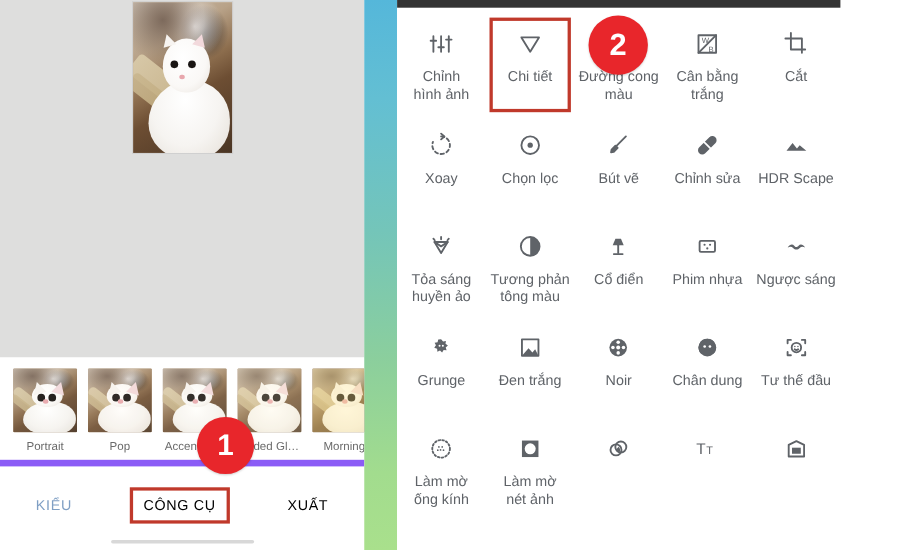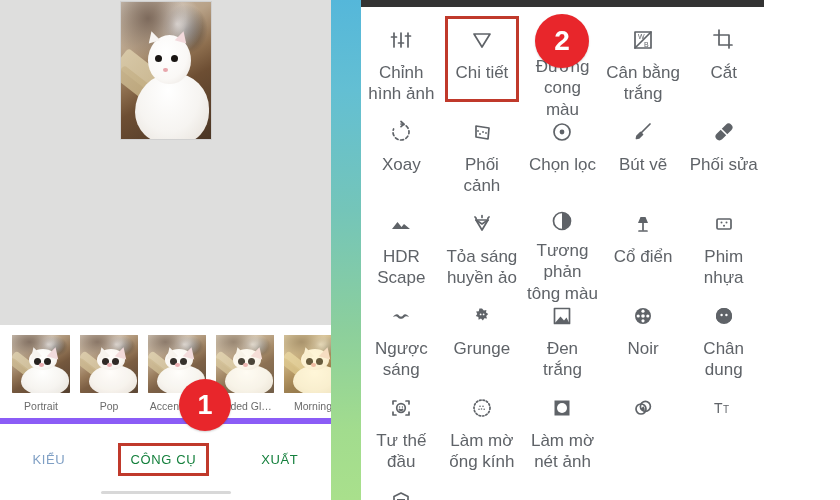--- a/index.html
+++ b/index.html
@@ -80,21 +80,21 @@
   .t-accent{background:rgba(255,245,225,.12);}
   .t-faded{background:rgba(255,241,200,.22);}
   .t-morning{background:rgba(255,228,140,.34);}
 
   
   .tabbar{
     position:relative;flex:1 1 auto;background:#ffffff;border-top:6px solid #8b5cf6;
     display:flex;align-items:flex-start;justify-content:space-around;padding-top:22px;
   }
   .tab{
-    font-size:13px;letter-spacing:.6px;color:#15803d;padding:6px 10px;
+    font-size:13px;letter-spacing:.6px;color:#000000;padding:6px 10px;
   }
   .tab.active{color:#7f9fc4;}
   .tab.boxed{outline:3px solid #c0392b;outline-offset:0px;}
   .home-indicator{
     position:absolute;left:50%;transform:translateX(-50%);bottom:6px;
     width:130px;height:3px;border-radius:2px;background:#d8d8d8;
   }
 
   
   .badge{
@@ -123,21 +123,21 @@
   .tool{
     height:80px;display:flex;flex-direction:column;align-items:center;
     justify-content:flex-start;padding-top:12px;position:relative;
   }
   .tool-icon{
     width:30px;height:30px;display:flex;align-items:center;justify-content:center;
     color:#5f6368;margin-bottom:7px;
   }
   .tool-icon svg{display:block;}
   .tool-label{
-    font-size:17px;color:#5f6368;text-align:center;line-height:1.25;
+    font-size:13px;color:#5f6368;text-align:center;line-height:1.25;
     max-width:74px;
   }
   .tool.boxed{
     outline:3px solid #c0392b;outline-offset:-6px;
   }
   .badge-2{left:611px;top:14px;width:54px;height:54px;font-size:28px;}
 </style>
 </head>
 <body>
 
@@ -327,34 +327,20 @@
                 <path d="M12 1.5l3 2.6-3 2.6"></path>
               </g>
             </svg>
           </div>
           <div class="tool-label">Xoay</div>
         </div>
         <div class="tool">
           <div class="tool-icon">
             <svg width="24" height="24" viewBox="0 0 24 24">
               <g stroke="currentColor" fill="none" stroke-width="1.7" stroke-linecap="round" stroke-linejoin="round">
-                <path d="M6 6l13 2-1 11-12-2z"></path>
-                <circle cx="8" cy="11" r=".9" fill="currentColor" stroke="none"></circle>
-                <circle cx="13" cy="12" r=".9" fill="currentColor" stroke="none"></circle>
-                <circle cx="16" cy="13" r=".9" fill="currentColor" stroke="none"></circle>
-                <circle cx="10" cy="14" r=".9" fill="currentColor" stroke="none"></circle>
-              </g>
-            </svg>
-          </div>
-          <div class="tool-label">Phối cảnh</div>
-        </div>
-        <div class="tool">
-          <div class="tool-icon">
-            <svg width="24" height="24" viewBox="0 0 24 24">
-              <g stroke="currentColor" fill="none" stroke-width="1.7" stroke-linecap="round" stroke-linejoin="round">
                 <circle cx="12" cy="12" r="8"></circle>
                 <circle cx="12" cy="12" r="2.4" fill="currentColor" stroke="none"></circle>
               </g>
             </svg>
           </div>
           <div class="tool-label">Chọn lọc</div>
         </div>
         <div class="tool">
           <div class="tool-icon">
             <svg width="24" height="24" viewBox="0 0 24 24">
@@ -368,21 +354,21 @@
         </div>
         <div class="tool">
           <div class="tool-icon">
             <svg width="24" height="24" viewBox="0 0 24 24">
               <g stroke="currentColor" fill="none" stroke-width="1.7" stroke-linecap="round" stroke-linejoin="round">
                 <rect x="2.5" y="9" width="19" height="6" rx="3" transform="rotate(-45 12 12)" fill="currentColor"></rect>
                 <path d="M8 8l8 8" stroke="#fff" stroke-width="1.6"></path>
               </g>
             </svg>
           </div>
-          <div class="tool-label">Phối sửa</div>
+          <div class="tool-label">Chỉnh sửa</div>
         </div>
         <div class="tool">
           <div class="tool-icon">
             <svg width="24" height="24" viewBox="0 0 24 24">
               <g>
                 <path d="M3 17l5.5-7 4 5 2.5-3 6 5z" fill="currentColor"></path>
               </g>
             </svg>
           </div>
           <div class="tool-label">HDR Scape</div>

